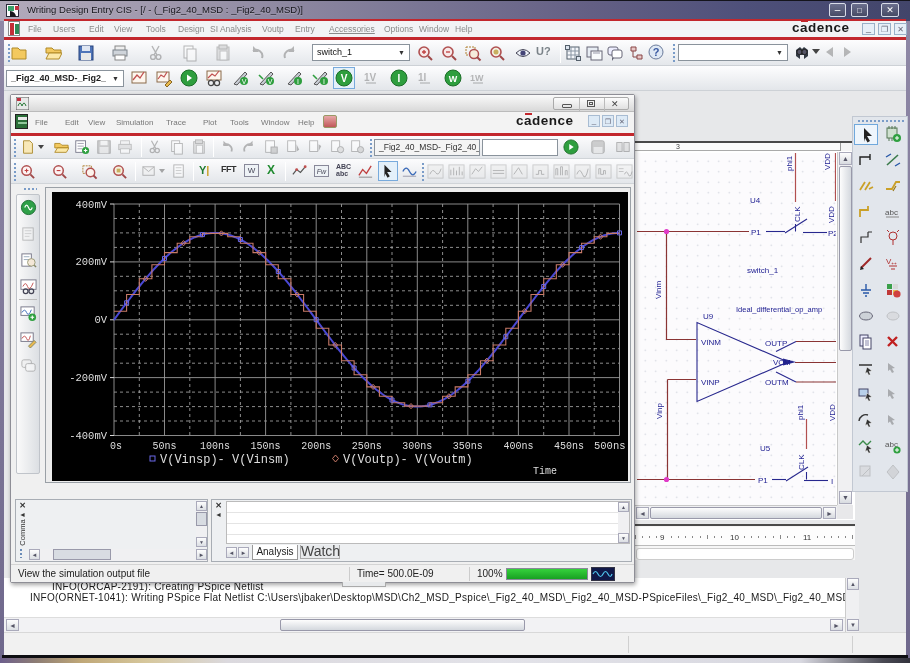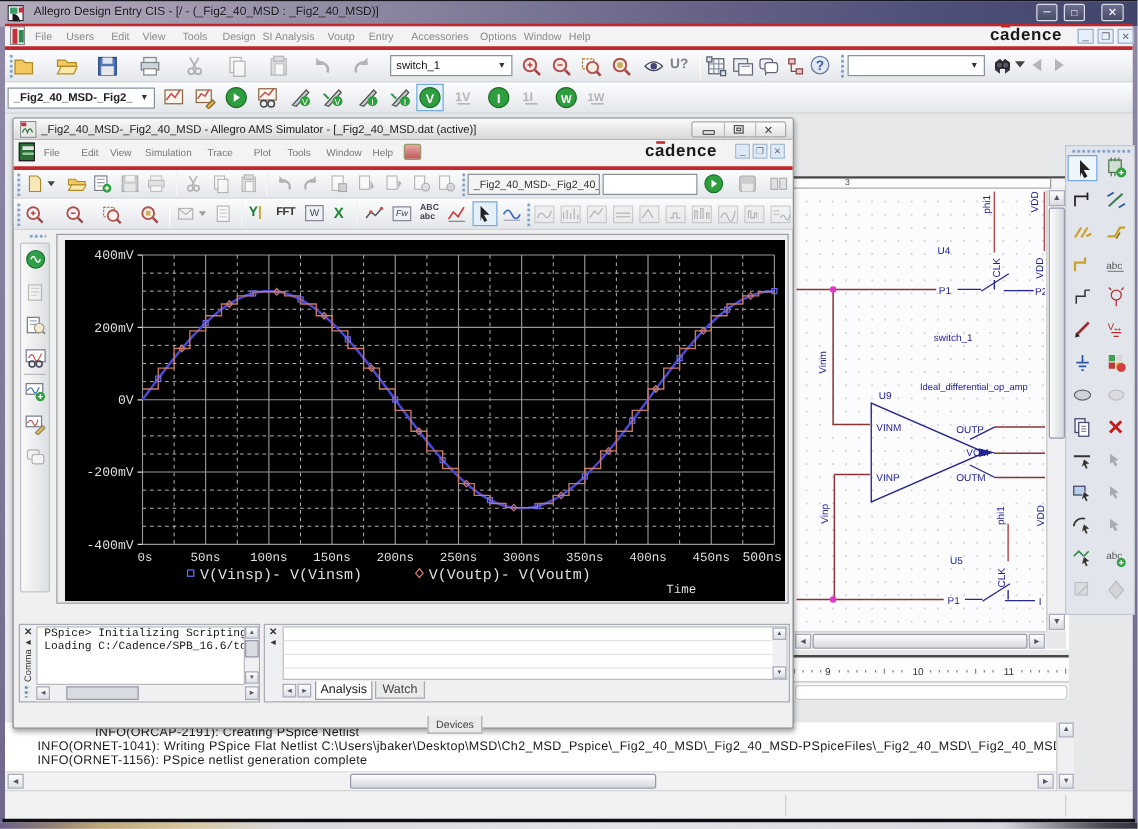--- a/index.html
+++ b/index.html
@@ -14,40 +14,40 @@
 .mono{font-family:"Liberation Mono",monospace;}
 </style></head>
 <body>
 
 <div class="abs" style="left:0;top:0;width:910px;height:21px;background:linear-gradient(90deg,#b2aabb 0%,#9d96ab 20%,#7b7795 45%,#635f84 65%,#4e507a 82%,#42456a 100%);border-top:1px solid #14141c;"></div>
 <div class="abs" style="left:6px;top:4px;width:13px;height:13px;background:#fdfdfd;border:1px solid #2a2a3a;">
  <div class="abs" style="left:1px;top:1px;width:6px;height:5px;background:#3aa06a;"></div>
  <div class="abs" style="left:8px;top:1px;width:4px;height:4px;background:#c03040;"></div>
  <div class="abs" style="left:3px;top:6px;width:6px;height:6px;background:#18181c;border-radius:0 6px 0 0;"></div>
 </div>
-<div class="abs" style="left:27px;top:4px;font-size:9.5px;color:#16161c;text-shadow:0 1px 1px rgba(255,255,255,.25);">Allegro Design Entry CIS - [/ - (_Fig2_40_MSD : _Fig2_40_MSD)]</div>
+<div class="abs" style="left:27px;top:4px;font-size:9.5px;color:#16161c;text-shadow:0 1px 1px rgba(255,255,255,.25);">Writing Design Entry CIS - [/ - (_Fig2_40_MSD : _Fig2_40_MSD)]</div>
 <div class="abs" style="left:829px;top:3px;width:17px;height:14px;border:1px solid #d8dce8;border-radius:2px;background:linear-gradient(#6b6f8d,#474b66);color:#fff;font-size:10px;text-align:center;line-height:11px;">–</div>
 <div class="abs" style="left:851px;top:3px;width:17px;height:14px;border:1px solid #d8dce8;border-radius:2px;background:linear-gradient(#6b6f8d,#474b66);color:#fff;font-size:8px;text-align:center;line-height:13px;">□</div>
 <div class="abs" style="left:881px;top:3px;width:18px;height:14px;border:1px solid #d8dce8;border-radius:2px;background:linear-gradient(#6b6f8d,#474b66);color:#fff;font-size:9px;text-align:center;line-height:13px;">✕</div>
 
 <div class="abs" style="left:0;top:21px;width:4px;height:637px;background:linear-gradient(#8f88a6,#6f688c);"></div>
 <div class="abs" style="left:906px;top:21px;width:4px;height:637px;background:linear-gradient(#8f88a6,#6f688c);"></div>
 
 <div class="abs" style="left:4px;top:19px;width:902px;height:1.5px;background:#c2272d;z-index:5;"></div>
 <div class="abs" style="left:4px;top:21px;width:902px;height:16px;background:#f2f3f5;font-size:8.5px;color:#8a8a8a;">
 <span class="abs" style="left:24px;top:3px;">File</span>
     <span class="abs" style="left:49px;top:3px;">Users</span>
     <span class="abs" style="left:85px;top:3px;">Edit</span>
     <span class="abs" style="left:110px;top:3px;">View</span>
     <span class="abs" style="left:142px;top:3px;">Tools</span>
     <span class="abs" style="left:174px;top:3px;">Design</span>
     <span class="abs" style="left:206px;top:3px;">SI Analysis</span>
     <span class="abs" style="left:258px;top:3px;">Voutp</span>
     <span class="abs" style="left:291px;top:3px;">Entry</span>
-    <span class="abs" style="left:325px;top:3px;">Accessories</span>
+    <span class="abs" style="left:325px;top:3px;text-decoration:underline;">Accessories</span>
     <span class="abs" style="left:380px;top:3px;">Options</span>
     <span class="abs" style="left:415px;top:3px;">Window</span>
     <span class="abs" style="left:451px;top:3px;">Help</span>
 <div class="abs" style="left:4px;top:0;width:12px;height:15px;background:#fff;border:1px solid #888;">
       <div class="abs" style="left:1px;top:1px;width:4px;height:12px;background:#c23038;"></div>
       <div class="abs" style="left:6px;top:2px;width:4px;height:10px;background:#2f8a56;"></div>
     </div>
 <div class="abs cadlogo" style="left:788px;top:-1px;width:70px;height:16px;font-weight:bold;font-size:13.5px;color:#1a1a1a;letter-spacing:0.5px;">c<span style="position:relative;">a<span style="position:absolute;left:0.5px;top:-0.5px;width:7px;height:2px;background:#c2272d;"></span></span>dence</div>
 <div class="abs" style="left:858px;top:2px;width:13px;height:12px;background:#e7eff8;border:1px solid #9ab0c8;color:#667;font-size:9px;line-height:9px;text-align:center;">_</div>
 <div class="abs" style="left:874px;top:2px;width:13px;height:12px;background:#e7eff8;border:1px solid #9ab0c8;color:#667;font-size:8px;line-height:11px;text-align:center;">❐</div>
@@ -356,23 +356,22 @@
           <line x1="203.5" y1="9" x2="203.5" y2="11"></line>
           <line x1="210.5" y1="9" x2="210.5" y2="11"></line>
           <line x1="217.5" y1="8" x2="217.5" y2="12"></line>
         </g>
       </svg>
  </div>
  <div class="abs" style="left:2px;top:22px;width:218px;height:12px;background:#fff;border:1px solid #ccc;border-radius:3px;"></div>
 </div>
 
 <div class="abs" style="left:4px;top:578px;width:841px;height:54px;background:#fff;font-size:10px;letter-spacing:0.28px;color:#1a1a1a;white-space:nowrap;overflow:hidden;">
- <div class="abs" style="left:34px;top:3px;padding-left:38px;">INFO(ORCAP-2191): Creating PSpice Netlist</div>
+ <div class="abs" style="left:10px;top:3px;padding-left:38px;">INFO(ORCAP-2191): Creating PSpice Netlist</div>
  <div class="abs" style="left:26px;top:14px;">INFO(ORNET-1041): Writing PSpice Flat Netlist C:\Users\jbaker\Desktop\MSD\Ch2_MSD_Pspice\_Fig2_40_MSD\_Fig2_40_MSD-PSpiceFiles\_Fig2_40_MSD\_Fig2_40_MSD</div>
- <div class="abs" style="left:26px;top:25px;">INFO(ORNET-1156): PSpice netlist generation complete</div>
 </div>
 <div class="abs" style="left:4px;top:617px;width:841px;height:15px;background:#f2f2f4;border-top:1px solid #ddd;">
  <div class="abs" style="left:2px;top:1px;width:13px;height:12px;background:linear-gradient(#fdfdfd,#dcdfe4);border:1px solid #aab;color:#556;font-size:7px;text-align:center;line-height:11px;">◄</div>
  <div class="abs" style="left:276px;top:1px;width:245px;height:12px;background:linear-gradient(#fdfdfd,#d4d8de);border:1px solid #99a;border-radius:2px;"></div>
  <div class="abs" style="left:826px;top:1px;width:13px;height:12px;background:linear-gradient(#fdfdfd,#dcdfe4);border:1px solid #aab;color:#556;font-size:7px;text-align:center;line-height:11px;">►</div>
 </div>
 <div class="abs" style="left:845px;top:578px;width:14px;height:54px;background:#f0f0f2;border-left:1px solid #ccc;">
  <div class="abs" style="left:1px;top:0;width:12px;height:12px;background:linear-gradient(#fdfdfd,#dcdfe4);border:1px solid #aab;color:#556;font-size:6px;text-align:center;line-height:11px;">▲</div>
  <div class="abs" style="left:1px;top:41px;width:12px;height:12px;background:linear-gradient(#fdfdfd,#dcdfe4);border:1px solid #aab;color:#556;font-size:6px;text-align:center;line-height:11px;">▼</div>
 </div>
@@ -553,21 +552,20 @@
 </div>
 
 <div class="abs" id="simwin" style="left:10px;top:94px;width:625px;height:489px;background:#f0f0f0;border:1px solid #8e8e96;box-shadow:1px 2px 4px rgba(0,0,0,.35);border-radius:2px;">
 
  <div class="abs" style="left:0;top:0;width:623px;height:17px;background:linear-gradient(#fafafa,#d9d9d9);border-bottom:1px solid #bbb;">
   <svg class="abs" style="left:5px;top:2px;" width="13" height="13" viewBox="0 0 13 13">
         <rect width="13" height="13" fill="#e8e8e8" stroke="#555"></rect>
         <path d="M2 9q2-6 4 0q2-6 4 0" fill="none" stroke="#2a7a3a"></path>
         <rect x="1" y="1" width="4" height="3" fill="#c03040"></rect>
       </svg>
-  <div class="abs" style="left:22px;top:3px;font-size:9px;color:#1c1c1c;">_Fig2_40_MSD-_Fig2_40_MSD - Allegro AMS Simulator - [_Fig2_40_MSD.dat (active)]</div>
   <div class="abs" style="left:542px;top:2px;width:76px;height:13px;border:1px solid #aaa;border-radius:2px;background:linear-gradient(#fcfcfc,#e0e0e0);">
    <div class="abs" style="left:8px;top:6px;width:10px;height:4px;border:1px solid #555;border-radius:1px;"></div>
    <div class="abs" style="left:25px;top:0;width:1px;height:13px;background:#bbb;"></div>
    <div class="abs" style="left:33px;top:2px;width:8px;height:7px;border:1px solid #555;"></div>
         <div class="abs" style="left:35px;top:4px;width:4px;height:3px;border:1px solid #555;"></div>
    <div class="abs" style="left:50px;top:0;width:1px;height:13px;background:#bbb;"></div>
    <div class="abs" style="left:57px;top:1px;font-size:9px;color:#444;">✕</div>
   </div>
  </div>
 
@@ -855,22 +853,20 @@
    <text x="481" y="282" fill="#dedede" font-size="10">Time</text>
   </svg>
  </div>
 
 
  <div class="abs" style="left:4px;top:404px;width:193px;height:63px;background:#eef0f2;border:1px solid #a8adb4;">
   <div class="abs" style="left:1px;top:1px;width:11px;height:10px;font-size:8px;color:#333;font-weight:bold;text-align:center;">✕</div>
   <div class="abs" style="left:1px;top:11px;width:11px;height:10px;font-size:7px;color:#333;text-align:center;">◄</div>
   <div class="abs" style="left:-13px;top:28px;font-size:7.5px;color:#333;transform:rotate(-90deg);transform-origin:center;width:38px;text-align:center;">Comma</div>
   <div class="abs" style="left:3px;top:48px;width:5px;height:10px;background-image:radial-gradient(circle,#6a8cb8 1px,transparent 1.3px);background-size:4px 4px;"></div>
-  <div class="abs mono" style="left:13px;top:1px;width:167px;height:47px;background:#fff;border:1px solid #bbb;font-size:9px;line-height:10px;color:#16161c;white-space:pre;overflow:hidden;"> PSpice&gt; Initializing Scripting
- Loading C:/Cadence/SPB_16.6/to</div>
   <div class="abs" style="left:180px;top:1px;width:11px;height:47px;background:#f0f0f2;">
    <div class="abs" style="left:0;top:0;width:11px;height:10px;background:linear-gradient(#fdfdfd,#dcdfe4);border:1px solid #aab;color:#556;font-size:5px;text-align:center;line-height:9px;">▲</div>
    <div class="abs" style="left:0;top:11px;width:11px;height:14px;background:#d8dce2;border:1px solid #99a;"></div>
    <div class="abs" style="left:0;top:36px;width:11px;height:10px;background:linear-gradient(#fdfdfd,#dcdfe4);border:1px solid #aab;color:#556;font-size:5px;text-align:center;line-height:9px;">▼</div>
   </div>
   <div class="abs" style="left:13px;top:49px;width:178px;height:12px;background:#f0f0f2;">
    <div class="abs" style="left:0;top:0;width:11px;height:11px;background:linear-gradient(#fdfdfd,#dcdfe4);border:1px solid #aab;color:#556;font-size:6px;text-align:center;line-height:10px;">◄</div>
    <div class="abs" style="left:24px;top:0;width:58px;height:11px;background:#d8dce2;border:1px solid #99a;"></div>
    <div class="abs" style="left:167px;top:0;width:11px;height:11px;background:linear-gradient(#fdfdfd,#dcdfe4);border:1px solid #aab;color:#556;font-size:6px;text-align:center;line-height:10px;">►</div>
   </div>
@@ -885,25 +881,38 @@
    <div class="abs" style="left:0;top:32px;width:402px;height:1px;background:#e4e4e4;"></div>
    <div class="abs" style="left:391px;top:0;width:11px;height:41px;background:#f0f0f2;">
     <div class="abs" style="left:0;top:0;width:11px;height:10px;background:linear-gradient(#fdfdfd,#dcdfe4);border:1px solid #aab;color:#556;font-size:5px;text-align:center;line-height:9px;">▲</div>
     <div class="abs" style="left:0;top:31px;width:11px;height:10px;background:linear-gradient(#fdfdfd,#dcdfe4);border:1px solid #aab;color:#556;font-size:5px;text-align:center;line-height:9px;">▼</div>
    </div>
   </div>
   <div class="abs" style="left:14px;top:45px;width:404px;height:16px;font-size:9px;color:#222;">
    <div class="abs" style="left:0;top:2px;width:11px;height:11px;background:linear-gradient(#fdfdfd,#dcdfe4);border:1px solid #aab;color:#556;font-size:6px;text-align:center;line-height:10px;">◄</div>
    <div class="abs" style="left:12px;top:2px;width:11px;height:11px;background:linear-gradient(#fdfdfd,#dcdfe4);border:1px solid #aab;color:#556;font-size:6px;text-align:center;line-height:10px;">►</div>
    <div class="abs" style="left:26px;top:0;width:46px;height:15px;background:#fff;border:1px solid #999;border-top:none;font-size:10px;text-align:center;line-height:14px;">Analysis</div>
-   <div class="abs" style="left:74px;top:0;width:40px;height:14px;background:#e8eaec;border:1px solid #aaa;border-top:none;font-size:10px;text-align:center;line-height:13px;color:#444;">Watch</div>
+   <div class="abs" style="left:74px;top:0;width:40px;height:14px;background:#e8eaec;border:1px solid #aaa;border-top:none;font-size:14px;text-align:center;line-height:13px;color:#444;">Watch</div>
    <div class="abs" style="left:116px;top:0;width:44px;height:14px;background:#e8eaec;border:1px solid #aaa;border-top:none;font-size:8.5px;text-align:center;line-height:13px;color:#444;margin-top:28px;">Devices</div>
   </div>
  </div>
 
+ <div class="abs" style="left:0;top:469px;width:623px;height:18px;background:#f0f0f0;border-top:1px solid #d4d4d4;font-size:10px;color:#222;">
+  <span class="abs" style="left:7px;top:3px;">View the simulation output file</span>
+  <div class="abs" style="left:338px;top:2px;width:1px;height:14px;background:#ccc;"></div>
+  <span class="abs" style="left:346px;top:3px;">Time= 500.0E-09</span>
+  <div class="abs" style="left:458px;top:2px;width:1px;height:14px;background:#ccc;"></div>
+  <span class="abs" style="left:466px;top:3px;">100%</span>
+  <div class="abs" style="left:495px;top:3px;width:82px;height:12px;background:linear-gradient(#35d13c,#18a022);border:1px solid #889;"></div>
+  <div class="abs" style="left:580px;top:2px;width:24px;height:14px;background:#101848;border:1px solid #334;">
+   <svg width="22" height="12" viewBox="0 0 22 12">
+          <path d="M1 6q2.5-5 5 0t5 0t5 0t4 0" fill="none" stroke="#50c8f0" stroke-width="1.2"></path>
+        </svg>
+  </div>
+ </div>
 </div>
 
 <div class="abs" style="left:4px;top:632px;width:902px;height:23px;background:#f1f1f1;border-top:1px solid #d8d8d8;">
 <div class="abs" style="left:624px;top:3px;width:1px;height:17px;background:#d0d0d0;"></div>
 <div class="abs" style="left:848px;top:3px;width:1px;height:17px;background:#d0d0d0;"></div>
 </div>
 <div class="abs" style="left:2px;top:655px;width:906px;height:3px;background:#0e0e12;"></div>
 <div class="abs" style="left:0;top:658px;width:910px;height:5px;background:linear-gradient(90deg,#6d5f8c 0%,#8d7d74 4%,#c0a878 9%,#d6c79c 16%,#dbd9de 25%,#e2e2e8 55%,#d8d8e0 88%,#4a4a54 97%,#33333d 100%);"></div>
 
 </body></html>

